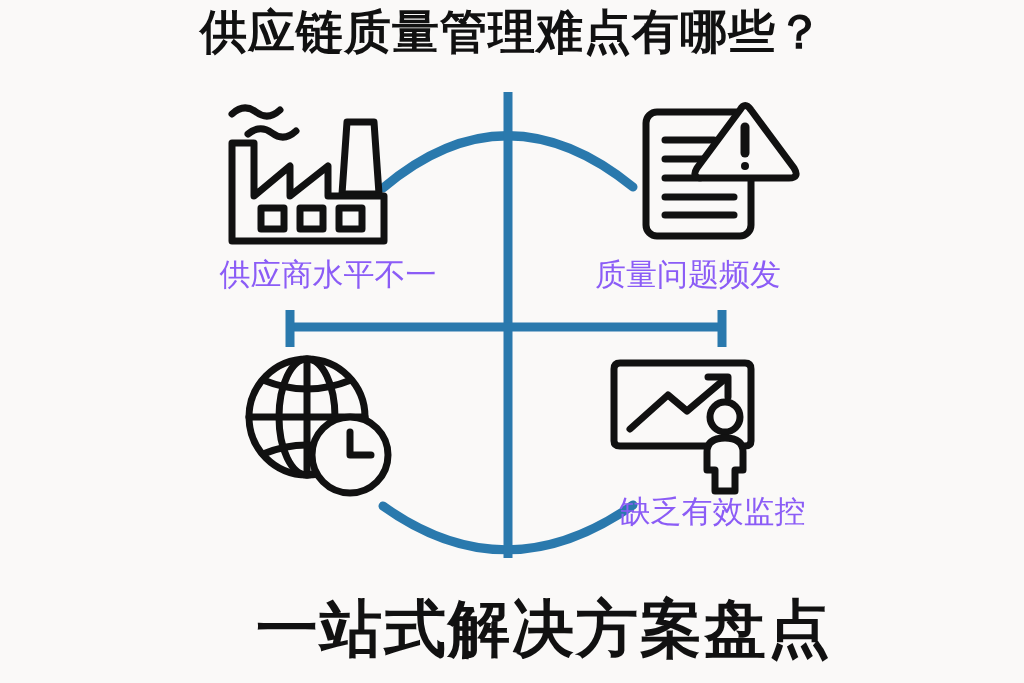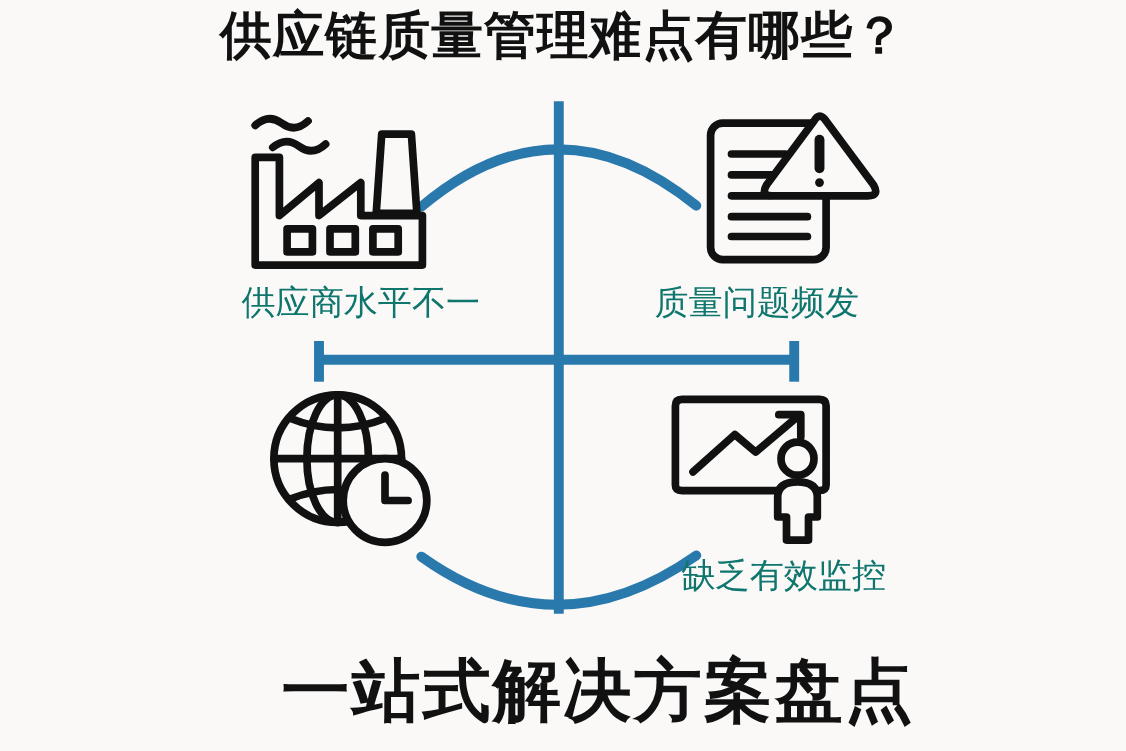--- a/index.html
+++ b/index.html
@@ -42,31 +42,31 @@
     top: 598px;
     font-size: 62px;
     letter-spacing: 2px;
     font-weight: 700;
     padding-left: 32px;
   }
 
   
   .quad-label {
     position: absolute;
-    color: #0f766e;
+    color: #8b5cf6;
     font-size: 31px;
     font-weight: 500;
     white-space: nowrap;
     line-height: 1;
     text-align: center;
   }
   #label-top-left  { left: 178px; top: 259px; width: 300px; }
   #label-top-right { left: 558px; top: 259px; width: 260px; }
   #label-bottom-left  { left: 222px; top: 508px; width: 190px; }
-  #label-bottom-right { left: 580px; top: 508px; width: 265px; }
+  #label-bottom-right { left: 580px; top: 496px; width: 265px; }
 
   .icon-slot {
     position: absolute;
   }
   #icon-factory   { left: 222px; top: 96px;  width: 180px; height: 152px; }
   #icon-document  { left: 638px; top: 96px;  width: 166px; height: 146px; }
   #icon-globe     { left: 244px; top: 352px; width: 152px; height: 146px; }
   #icon-monitor   { left: 608px; top: 358px; width: 172px; height: 138px; }
 
   #cross-frame {

